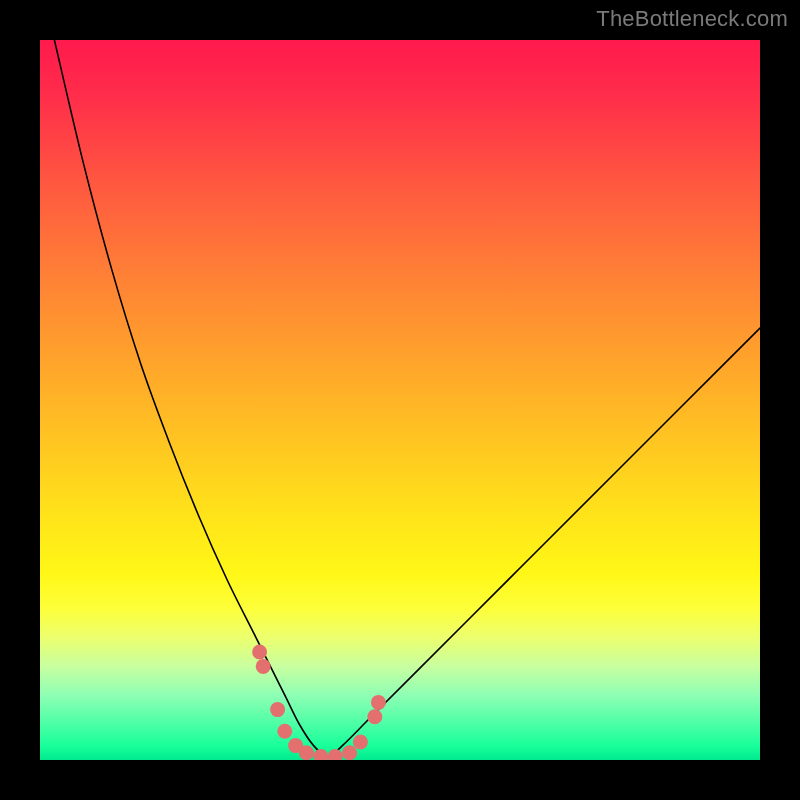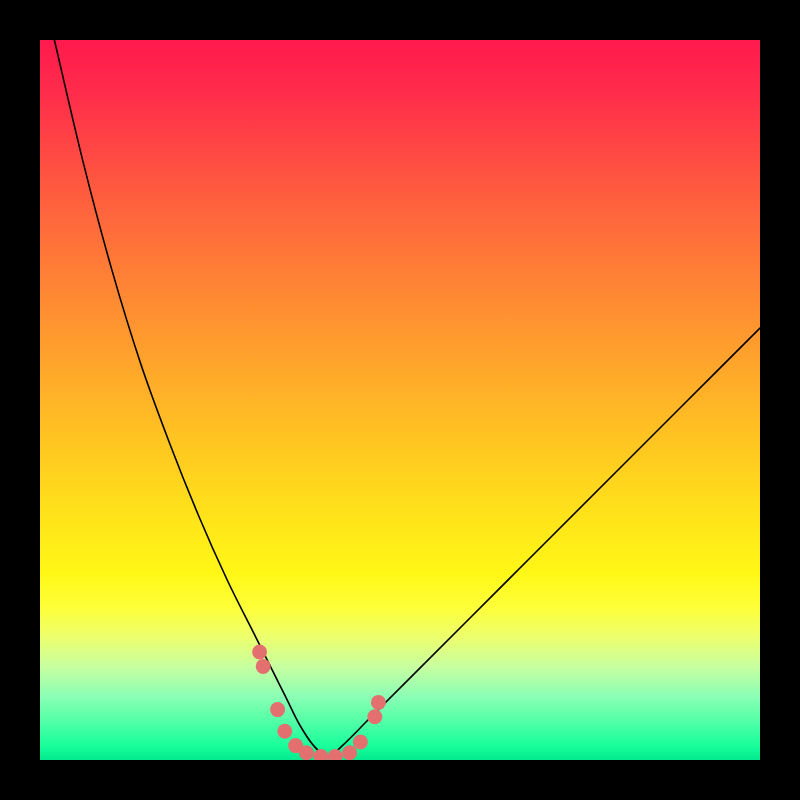--- a/index.html
+++ b/index.html
@@ -69,20 +69,21 @@
   .marker {
     fill: #e36f6f;
     stroke: none;
   }
 </style>
 </head>
 <body>
 
 <div class="frame">
 
+  <div class="watermark">TheBottleneck.com</div>
 
   <div class="plot-area">
     <svg class="curve" viewBox="0 0 720 720" preserveAspectRatio="none">
       <path id="curve-path" class="curve-path" d="M 14.4,0 C 19.2,20.399999999999995 33.599999999999994,83.99999999999997 43.199999999999996,122.39999999999998 C 52.8,160.79999999999998 62.4,196.79999999999998 72,230.39999999999998 C 81.60000000000001,264 91.20000000000002,295.19999999999993 100.80000000000001,323.99999999999994 C 110.4,352.79999999999995 120,378 129.6,403.2 C 139.2,428.4 148.8,452.4 158.4,475.2 C 168,498 177.60000000000002,519.6 187.20000000000002,540 C 196.8,560.4 206.4,578.4 216,597.6 C 225.6,616.8000000000001 237.60000000000002,640.8000000000001 244.8,655.2 C 252,669.6 254.39999999999998,675.6 259.2,684 C 264,692.4 268.8,700.2 273.6,705.6 C 278.40000000000003,711 283.2,716.4 288,716.4 C 292.8,716.4 295.2,712.2 302.4,705.6 C 309.59999999999997,699 319.2,688.8 331.2,676.8 C 343.2,664.8 357.6,650.4 374.40000000000003,633.6 C 391.20000000000005,616.8000000000001 410.40000000000003,597.6 432,576 C 453.59999999999997,554.4 479.99999999999994,528 503.99999999999994,504 C 528,480 552,456 576,432 C 600,408 624,384 648,360 C 672,336 708,300 720,288"></path>
       <g id="markers">
           <circle cx="219.6" cy="612" r="7.5" class="marker"></circle>
           <circle cx="223.2" cy="626.4" r="7.5" class="marker"></circle>
           <circle cx="237.60000000000002" cy="669.6" r="7.5" class="marker"></circle>
           <circle cx="244.8" cy="691.2" r="7.5" class="marker"></circle>
           <circle cx="255.6" cy="705.6" r="7.5" class="marker"></circle>

